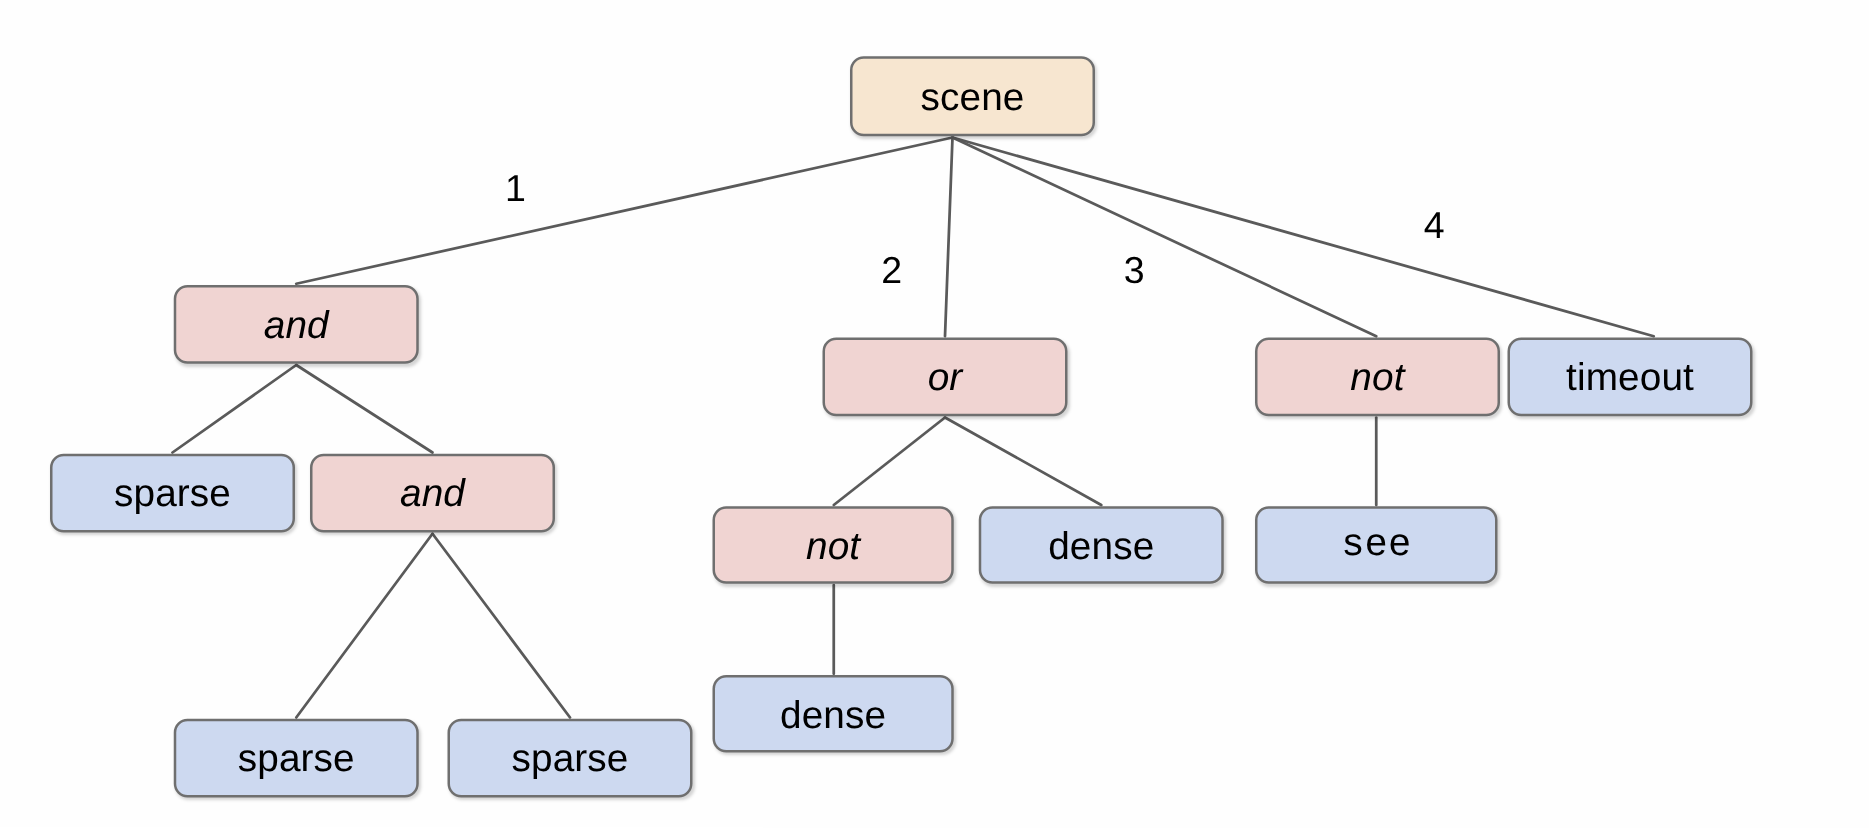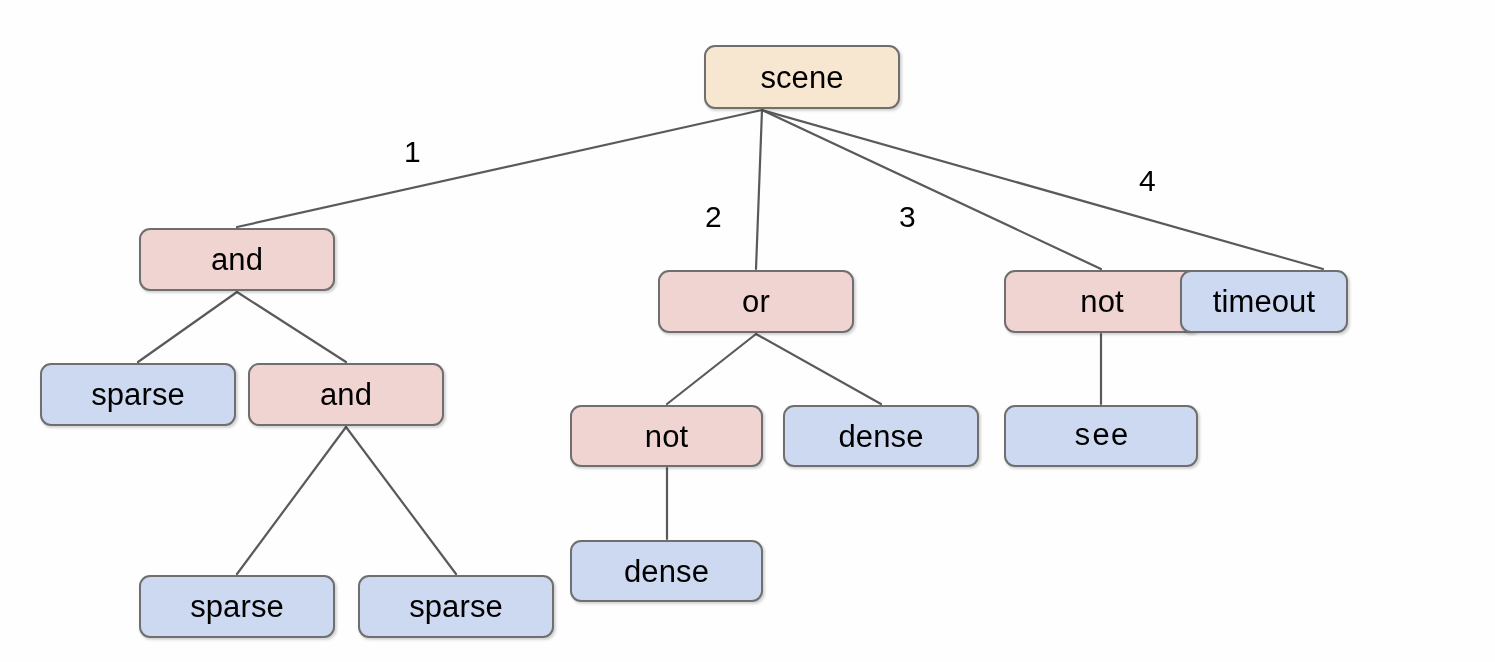--- a/index.html
+++ b/index.html
@@ -32,21 +32,21 @@
     align-items: center;
     justify-content: center;
     color: #000000;
     font-size: 31px;
     line-height: 1;
     letter-spacing: 0.1px;
     box-shadow: 1.5px 2px 2.5px rgba(0,0,0,0.17);
     white-space: nowrap;
   }
   .node.root   { background: #f7e6d0; }
-  .node.op     { background: #f0d4d2; }
+  .node.op     { background: #f0d4d2; font-style: italic; }
   .node.leaf   { background: #cdd9f0; }
   .edge-label {
     position: absolute;
     color: #000000;
     font-size: 30px;
     line-height: 1;
     white-space: nowrap;
   }
 </style>
 </head>
@@ -61,33 +61,33 @@
       <line x1="237" y1="292" x2="138" y2="362" stroke="#5a5a5a" stroke-width="2.2" stroke-linecap="round"></line>
       <line x1="237" y1="292" x2="346" y2="362" stroke="#5a5a5a" stroke-width="2.2" stroke-linecap="round"></line>
       <line x1="346" y1="427" x2="237" y2="574" stroke="#5a5a5a" stroke-width="2.2" stroke-linecap="round"></line>
       <line x1="346" y1="427" x2="456" y2="574" stroke="#5a5a5a" stroke-width="2.2" stroke-linecap="round"></line>
       <line x1="756" y1="334" x2="667" y2="404" stroke="#5a5a5a" stroke-width="2.2" stroke-linecap="round"></line>
       <line x1="756" y1="334" x2="881" y2="404" stroke="#5a5a5a" stroke-width="2.2" stroke-linecap="round"></line>
       <line x1="667" y1="468" x2="667" y2="539" stroke="#5a5a5a" stroke-width="2.2" stroke-linecap="round"></line>
       <line x1="1101" y1="334" x2="1101" y2="404" stroke="#5a5a5a" stroke-width="2.2" stroke-linecap="round"></line>
     </svg>
   <div id="node-layer">
-      <div class="node root" style="left: 704px; top: 45px; width: 196px; height: 64px;">
+      <div class="node root" style="left: 680px; top: 45px; width: 196px; height: 64px;">
         <span>scene</span>
       </div>
       <div class="node op" style="left: 139px; top: 228px; width: 196px; height: 63px;">
         <span>and</span>
       </div>
       <div class="node op" style="left: 658px; top: 270px; width: 196px; height: 63px; justify-content: center;">
         <span>or</span>
       </div>
       <div class="node op" style="left: 1004px; top: 270px; width: 196px; height: 63px;">
         <span>not</span>
       </div>
-      <div class="node leaf" style="left: 1180px; top: 270px; width: 168px; height: 63px; align-items: center;">
+      <div class="node leaf" style="left: 1206px; top: 270px; width: 196px; height: 63px; align-items: center;">
         <span>timeout</span>
       </div>
       <div class="node leaf" style="left: 40px; top: 363px; width: 196px; height: 63px;">
         <span>sparse</span>
       </div>
       <div class="node op" style="left: 248px; top: 363px; width: 196px; height: 63px;">
         <span>and</span>
       </div>
       <div class="node op" style="left: 570px; top: 405px; width: 193px; height: 62px;">
         <span>not</span>

